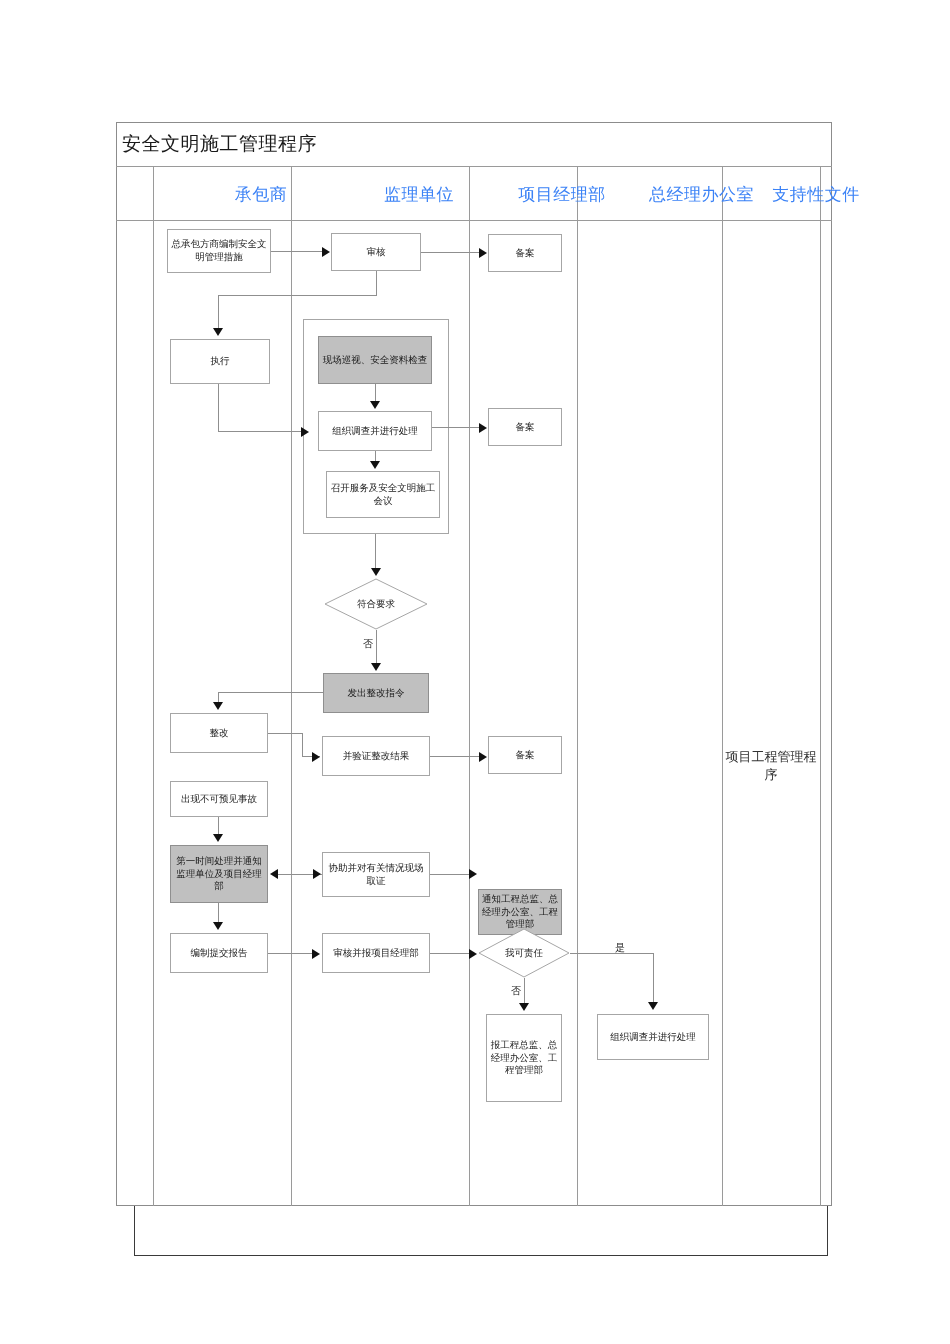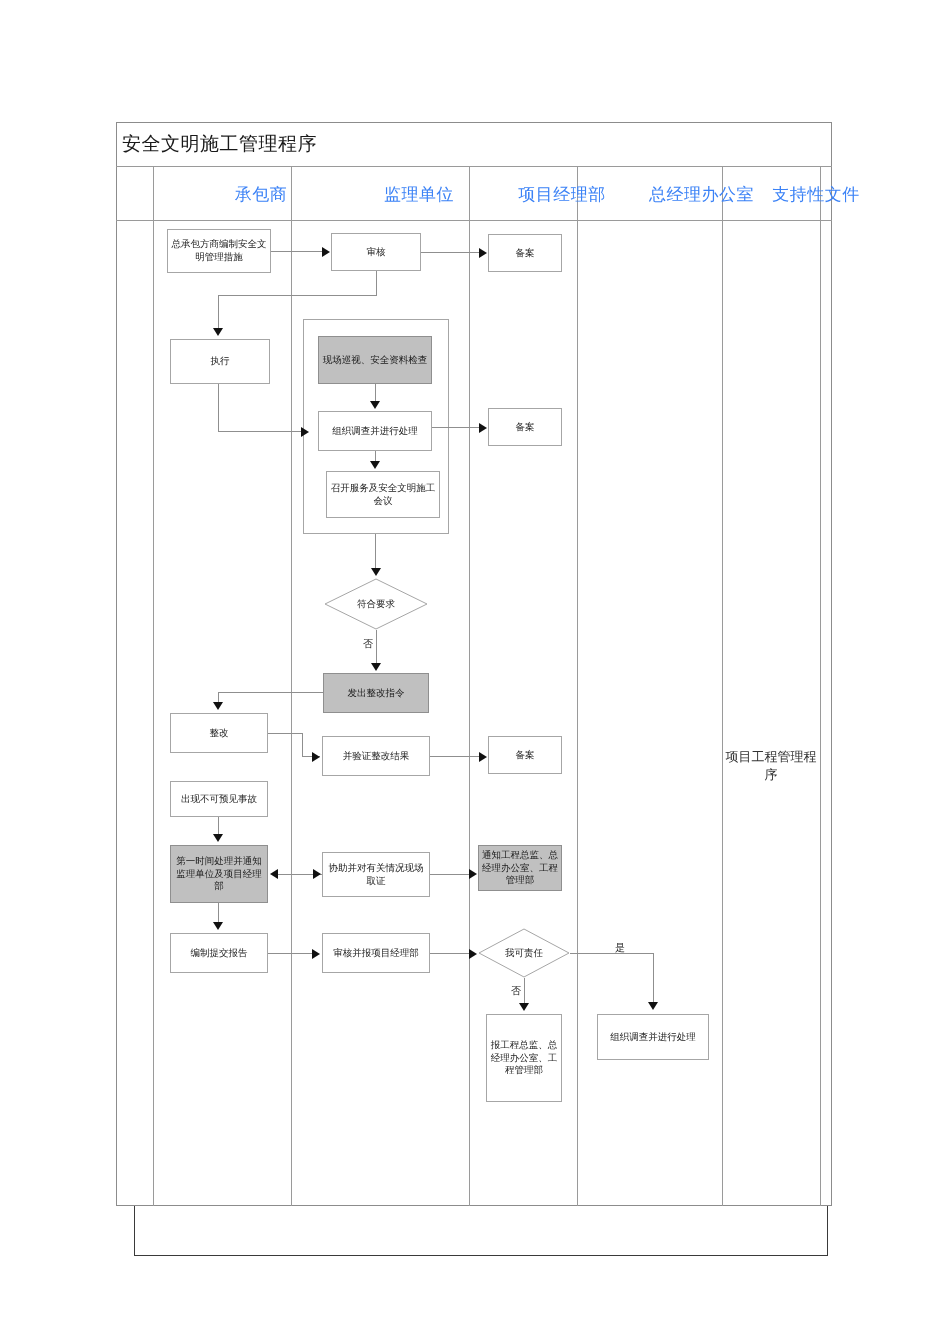--- a/index.html
+++ b/index.html
@@ -97,21 +97,21 @@
   <div class="node gray" style="left:323px;top:673px;width:106px;height:40px;">发出整改指令</div>
 
   <div class="node" style="left:170px;top:713px;width:98px;height:40px;">整改</div>
   <div class="node" style="left:322px;top:736px;width:108px;height:40px;">并验证整改结果</div>
   <div class="node" style="left:488px;top:736px;width:74px;height:38px;">备案</div>
 
   <div class="node" style="left:170px;top:781px;width:98px;height:36px;">出现不可预见事故</div>
 
   <div class="node gray" style="left:170px;top:845px;width:98px;height:58px;">第一时间处理并通知监理单位及项目经理部</div>
   <div class="node" style="left:322px;top:852px;width:108px;height:45px;">协助并对有关情况现场取证</div>
-  <div class="node gray" style="left:478px;top:845px;width:84px;height:46px;">通知工程总监、总经理办公室、工程管理部</div>
+  <div class="node gray" style="left:478px;top:889px;width:84px;height:46px;">通知工程总监、总经理办公室、工程管理部</div>
 
   <div class="node" style="left:170px;top:933px;width:98px;height:40px;">编制提交报告</div>
   <div class="node" style="left:322px;top:933px;width:108px;height:40px;">审核并报项目经理部</div>
 
   <div class="diamond" style="left:478px;top:928px;width:92px;height:50px;">
     <svg width="92" height="50" viewBox="0 0 92 50">
       <polygon points="46,1 91,25 46,49 1,25" fill="#ffffff" stroke="#a6a6a6" stroke-width="1"></polygon>
     </svg>
     <div class="dlabel">我可责任</div>
   </div>

